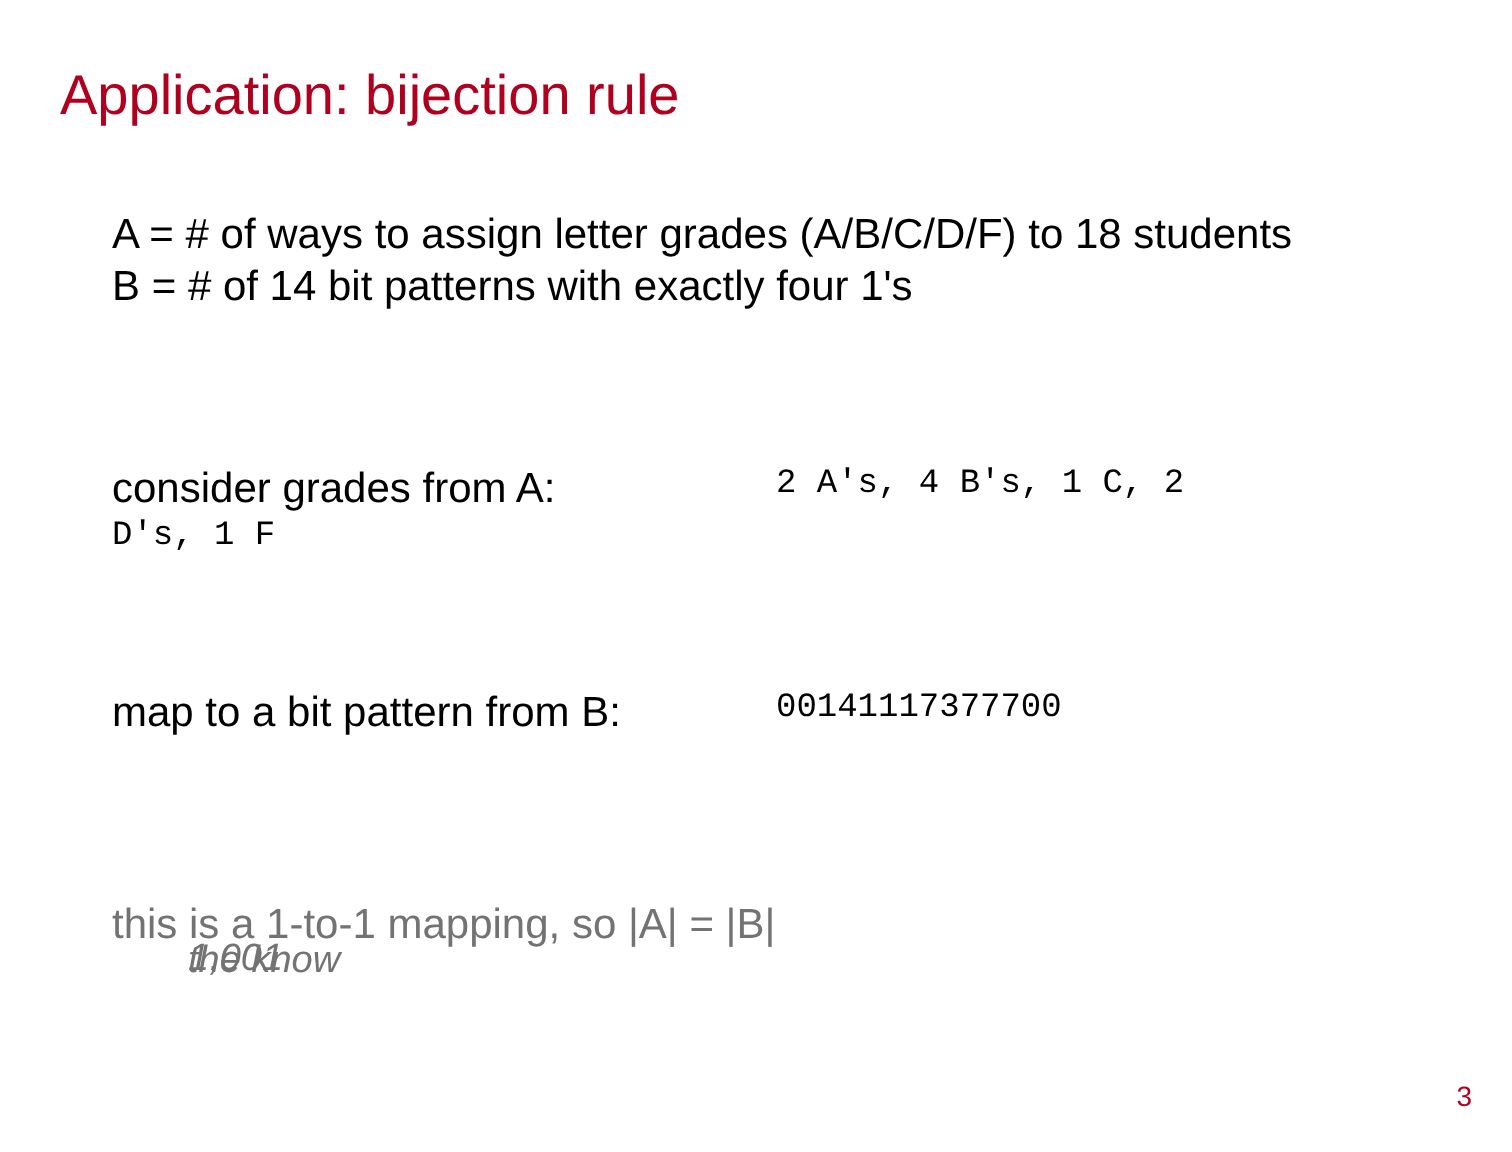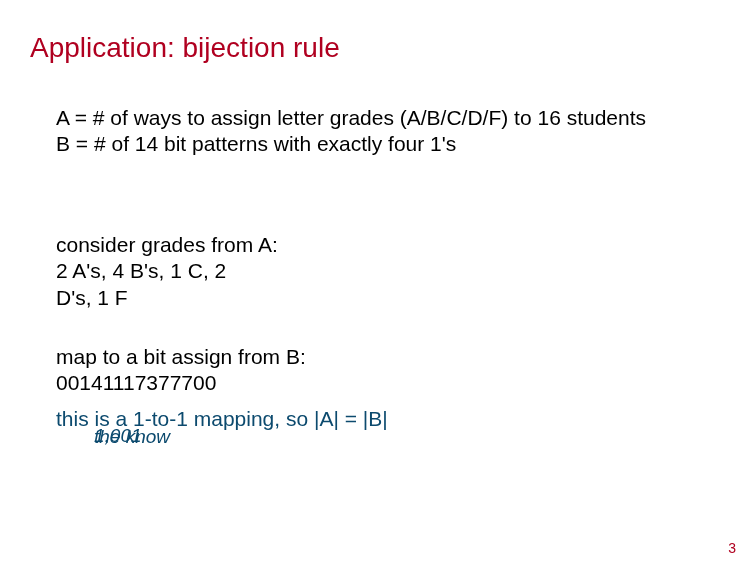--- a/index.html
+++ b/index.html
@@ -38,54 +38,53 @@
   .block2 {
     position: absolute;
     left: 56px;
     top: 232px;
     width: 640px;
     font-size: 21px;
     color: #000;
     line-height: 1.25;
   }
   .mono {
-    font-family: Liberation Sans, sans-serif;
-    font-size: 21px;
+    font-family: Liberation Mono, monospace;
+    font-size: 17px;
   }
   .row {
     position: relative;
   }
   .block3 {
     position: absolute;
     left: 56px;
     top: 344px;
     width: 640px;
     font-size: 21px;
     color: #000;
     line-height: 1.25;
   }
   .line-consider, .line-map {
     display: flex;
-    flex-direction: column;
     align-items: flex-start;
   }
   .labelcol {
     width: 332px;
     flex: 0 0 auto;
   }
   .valcol {
     flex: 1 1 auto;
   }
   .block4 {
     position: absolute;
     left: 56px;
-    top: 408px;
+    top: 452px;
     width: 660px;
     font-size: 21px;
-    color: #0c4a6e;
+    color: #737373;
     line-height: 1.05;
   }
   .bullets {
     margin: 0;
     padding: 0 0 0 38px;
     font-size: 19px;
     line-height: 1.0;
     margin-top: -8px;
   }
   .bullets li {
@@ -120,35 +119,35 @@
   }
 </style>
 </head>
 <body>
 
 <div class="slide">
 
   <div class="title">Application: bijection rule</div>
 
   <div class="block1">
-    <div>A = # of ways to assign letter grades (A/B/C/D/F) to 16 students</div>
+    <div>A = # of ways to assign letter grades (A/B/C/D/F) to 18 students</div>
     <div>B = # of 14 bit patterns with exactly four 1's</div>
   </div>
 
   <div class="block2">
     <div class="line-consider row">
       <span class="labelcol">consider grades from A:</span>
       <span class="valcol mono">2 A's, 4 B's, 1 C, 2</span>
     </div>
     <div class="mono">D's, 1 F</div>
   </div>
 
   <div class="block3">
     <div class="line-map row">
-      <span class="labelcol">map to a bit assign from B:</span>
+      <span class="labelcol">map to a bit pattern from B:</span>
       <span class="valcol mono">00141117377700</span>
     </div>
   </div>
 
   <div class="block4">
     <div>this is a 1-to-1 mapping, so |A| = |B|</div>
     <div style="padding-left:38px;font-size:19px;line-height:1.0;margin-top:-4px;font-style:italic;">
       <span>1,001</span>
       <span class="overlap" style="display:block;margin-top:-18px;">the know</span>
     </div>

